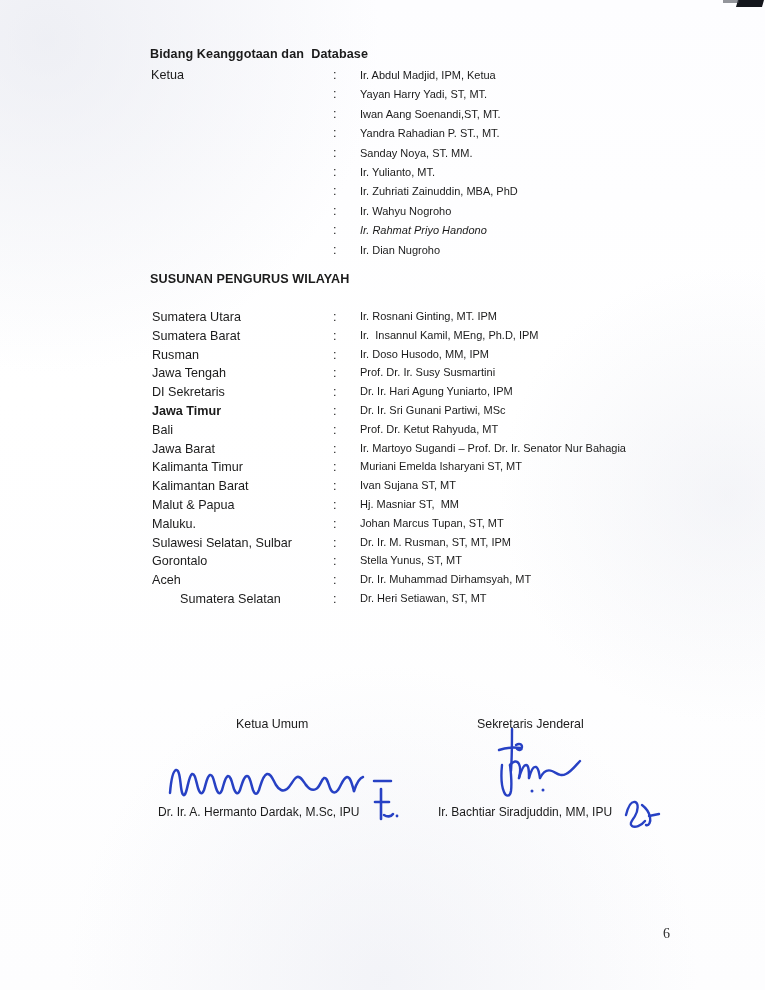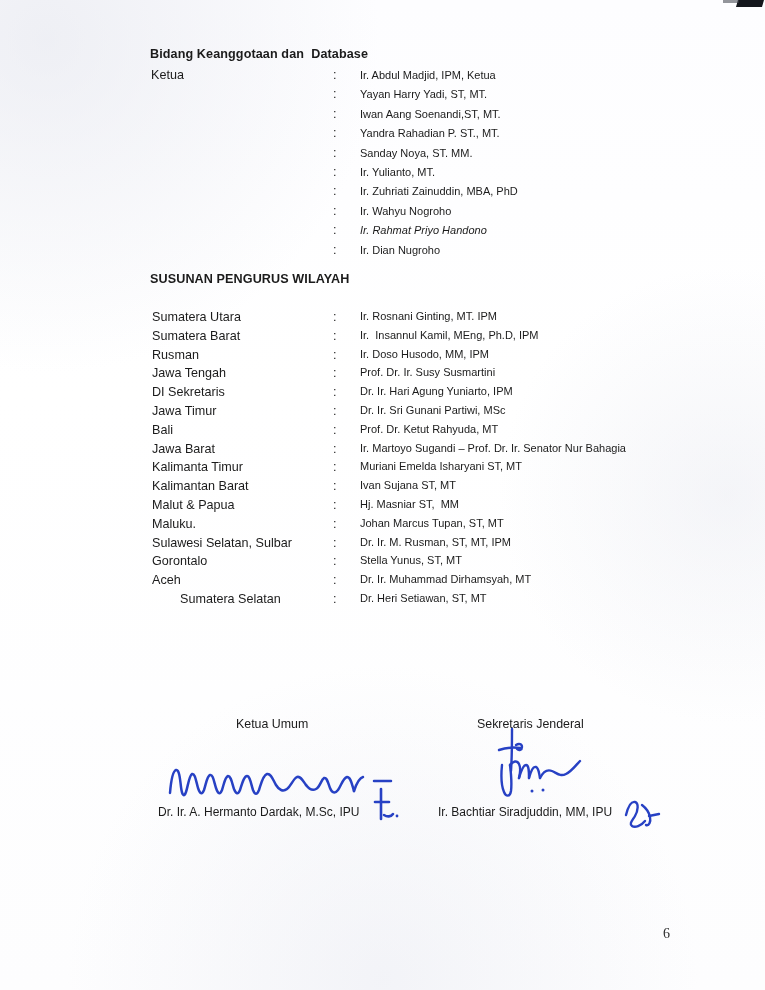--- a/index.html
+++ b/index.html
@@ -156,21 +156,21 @@
           <div class="value" style="left: 360px; top: 328.8px;">Ir.  Insannul Kamil, MEng, Ph.D, IPM</div>
           <div class="label" style="left: 152px; top: 347.6px;">Rusman</div>
           <div class="colon" style="left: 333px; top: 347.6px;">:</div>
           <div class="value" style="left: 360px; top: 347.6px;">Ir. Doso Husodo, MM, IPM</div>
           <div class="label" style="left: 152px; top: 366.4px;">Jawa Tengah</div>
           <div class="colon" style="left: 333px; top: 366.4px;">:</div>
           <div class="value" style="left: 360px; top: 366.4px;">Prof. Dr. Ir. Susy Susmartini</div>
           <div class="label" style="left: 152px; top: 385.2px;">DI Sekretaris</div>
           <div class="colon" style="left: 333px; top: 385.2px;">:</div>
           <div class="value" style="left: 360px; top: 385.2px;">Dr. Ir. Hari Agung Yuniarto, IPM</div>
-          <div class="label" style="left: 152px; top: 404px;">Jawa Timur</div>
+          <div class="label" style="left: 152px; top: 404px; font-weight: bold;">Jawa Timur</div>
           <div class="colon" style="left: 333px; top: 404px;">:</div>
           <div class="value" style="left: 360px; top: 404px;">Dr. Ir. Sri Gunani Partiwi, MSc</div>
           <div class="label" style="left: 152px; top: 422.8px;">Bali</div>
           <div class="colon" style="left: 333px; top: 422.8px;">:</div>
           <div class="value" style="left: 360px; top: 422.8px;">Prof. Dr. Ketut Rahyuda, MT</div>
           <div class="label" style="left: 152px; top: 441.6px;">Jawa Barat</div>
           <div class="colon" style="left: 333px; top: 441.6px;">:</div>
           <div class="value" style="left: 360px; top: 441.6px;">Ir. Martoyo Sugandi – Prof. Dr. Ir. Senator Nur Bahagia</div>
           <div class="label" style="left: 152px; top: 460.4px;">Kalimanta Timur</div>
           <div class="colon" style="left: 333px; top: 460.4px;">:</div>

